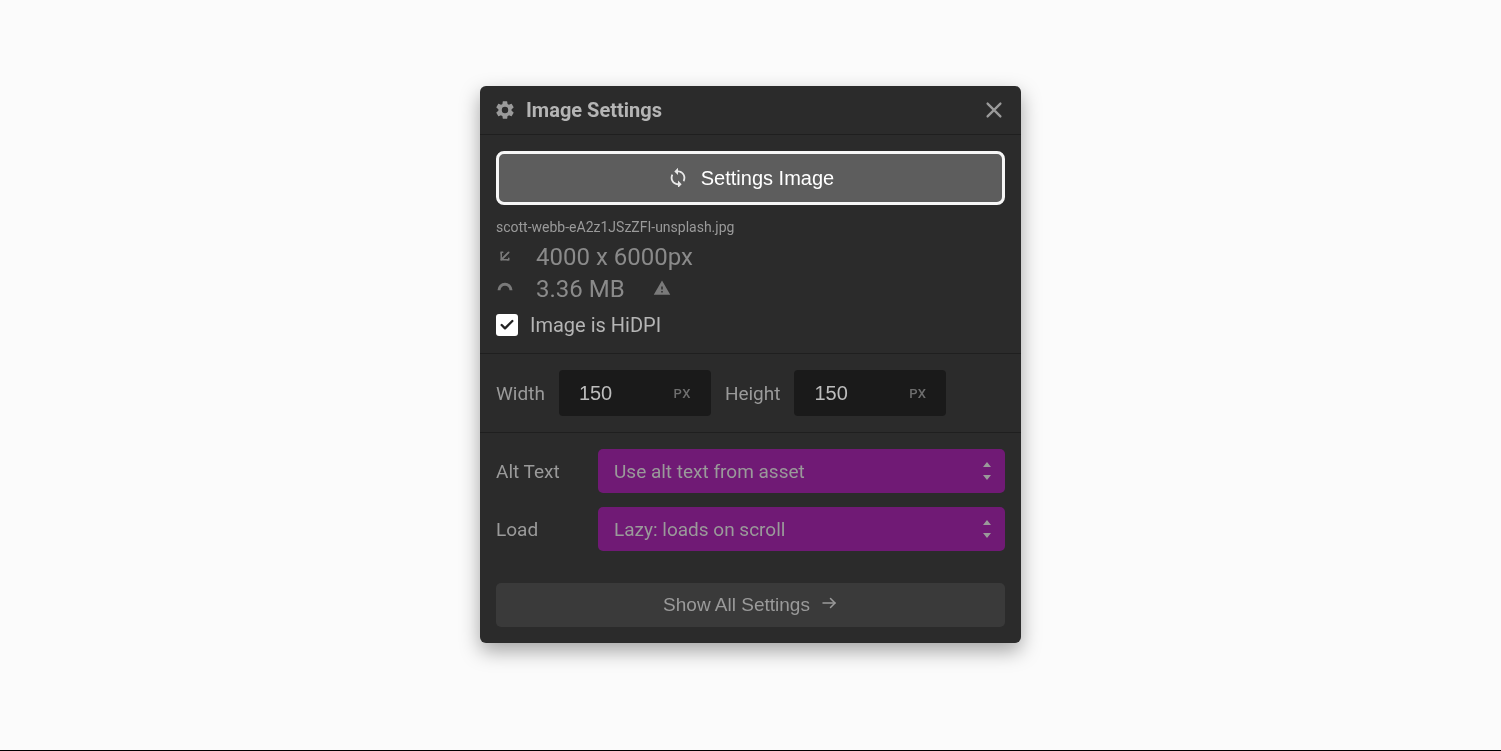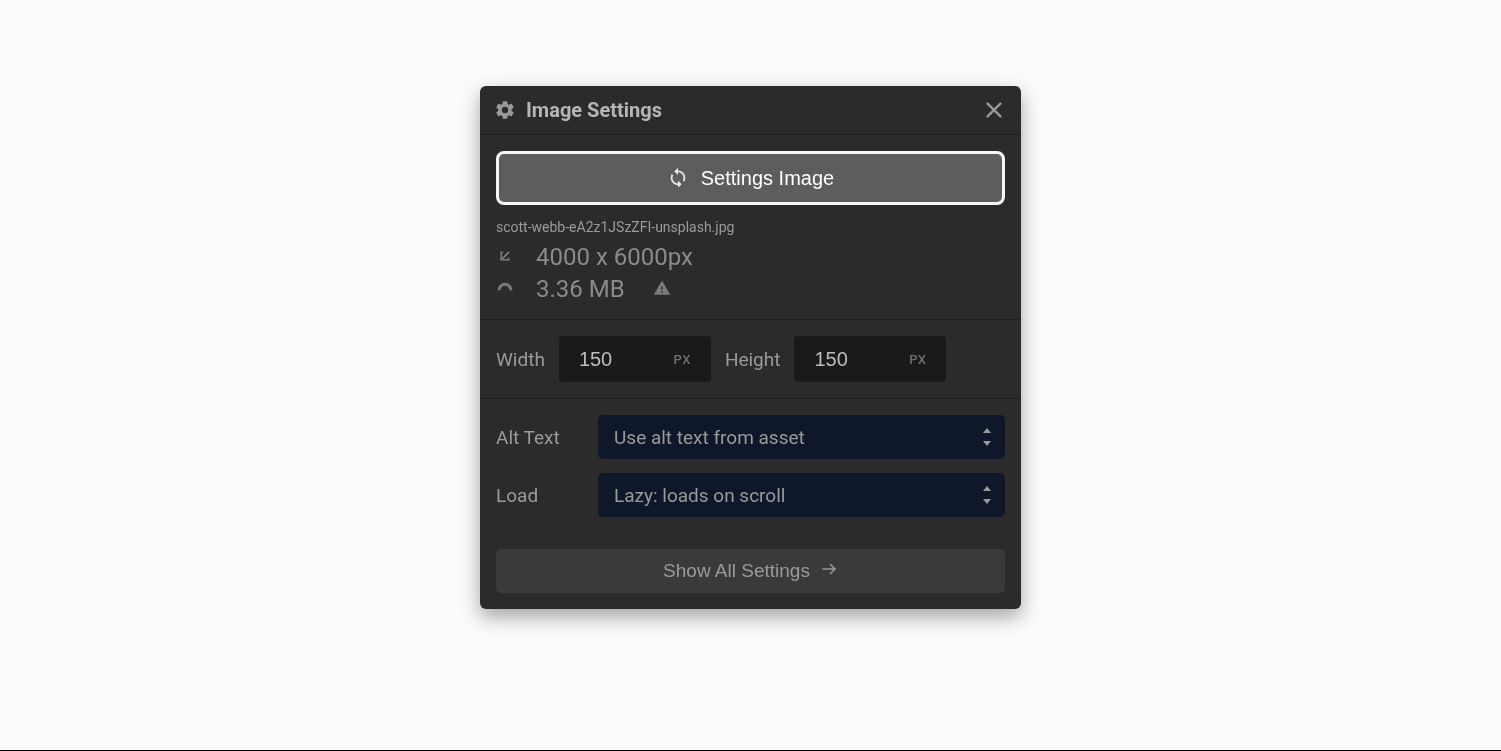--- a/index.html
+++ b/index.html
@@ -153,21 +153,21 @@
     }
     .select-row:last-of-type { margin-bottom: 0; }
     .select-label {
       color: #9a9a9a;
       font-size: 19px;
       width: 86px;
     }
     .select {
       flex: 1;
       height: 44px;
-      background: #0f172a;
+      background: #701a75;
       border-radius: 5px;
       display: flex;
       align-items: center;
       justify-content: space-between;
       padding: 0 12px 0 16px;
       cursor: pointer;
     }
     .select-value {
       color: #9a9a9a;
       font-size: 19px;
@@ -245,20 +245,28 @@
         </span>
         <span>3.36 MB</span>
         <span class="svg-icon warn-icon">
           <svg width="18" height="18" viewBox="0 0 24 24" fill="currentColor">
               <path d="M12 2 1 21h22L12 2zm0 6 7.53 13H4.47L12 8zm-1 4v4h2v-4h-2zm0 5v2h2v-2h-2z" opacity="0"></path>
               <path d="M1 21h22L12 2 1 21zm12-3h-2v-2h2v2zm0-4h-2v-4h2v4z"></path>
             </svg>
         </span>
       </div>
 
+      <div class="checkbox-row">
+        <span class="checkbox">
+          <svg width="16" height="16" viewBox="0 0 24 24" fill="none" stroke="currentColor" stroke-width="3.5" stroke-linecap="round" stroke-linejoin="round">
+              <polyline points="20 6 9 17 4 12"></polyline>
+            </svg>
+        </span>
+        <span class="checkbox-label">Image is HiDPI</span>
+      </div>
     </div>
   </div>
 
   <div class="section">
     <div class="dims-row">
       <span class="field-label">Width</span>
       <div class="num-input">
         <input type="text" value="150" style="">
         <span class="unit">PX</span>
       </div>

